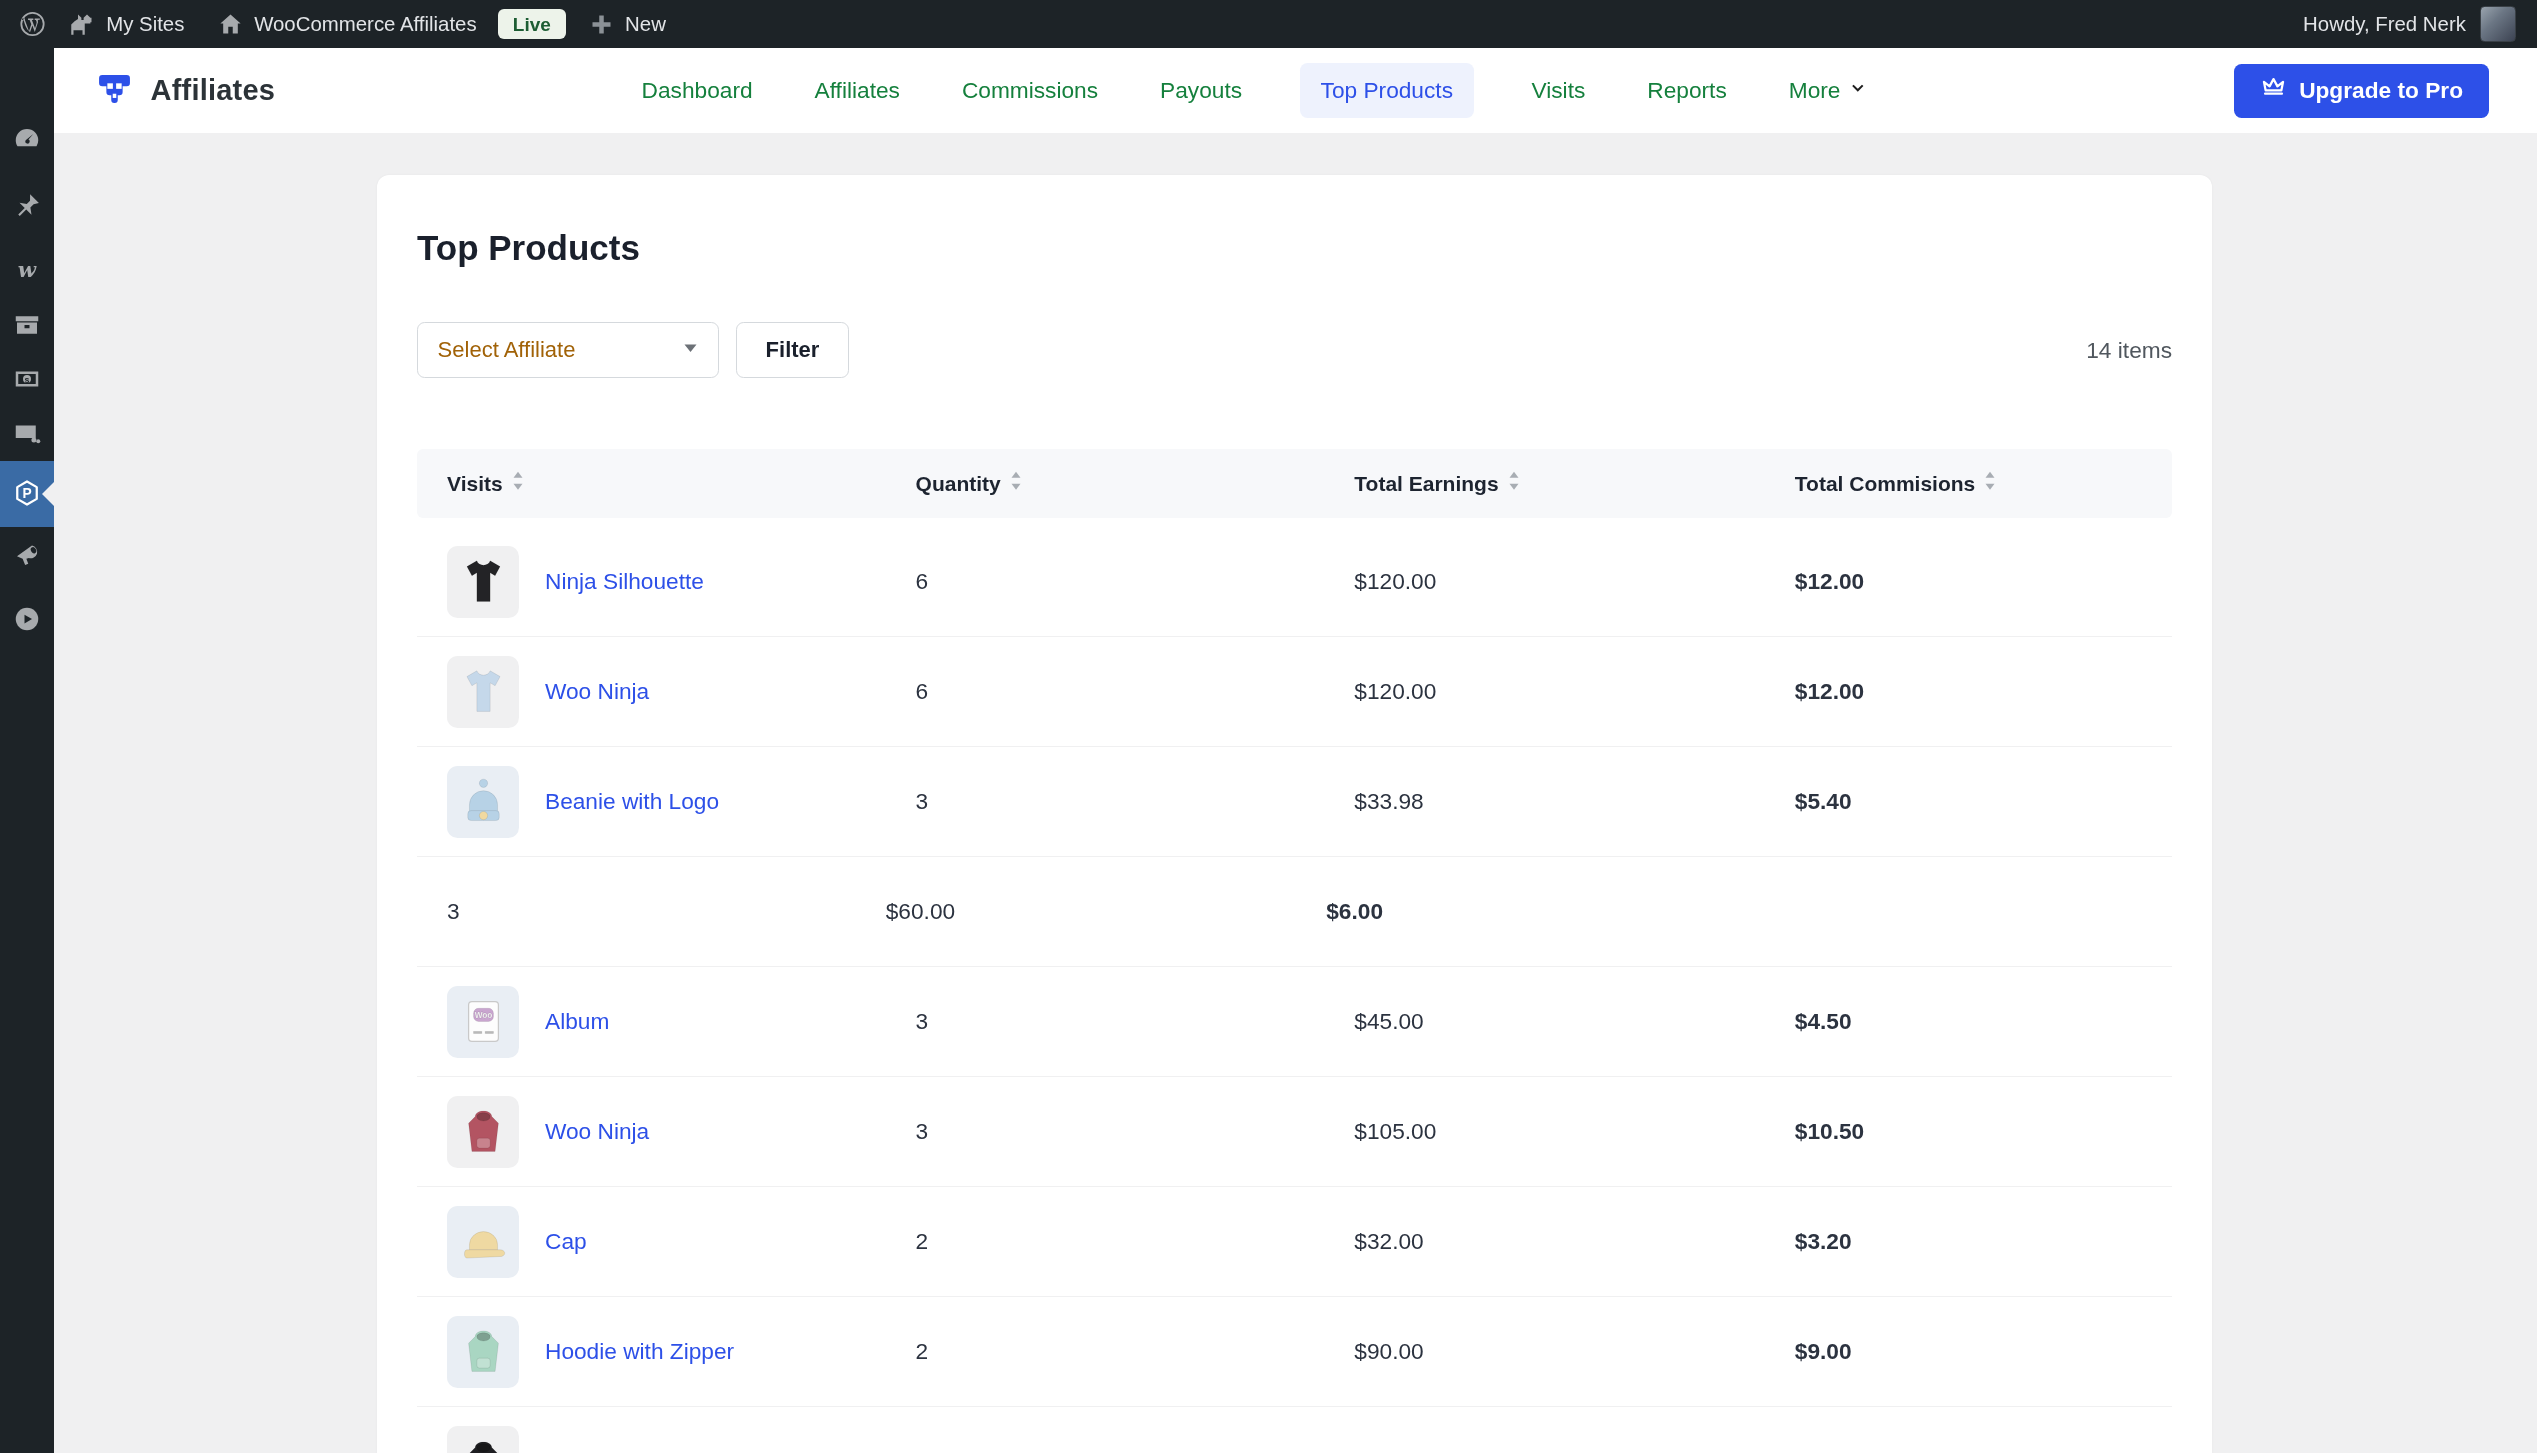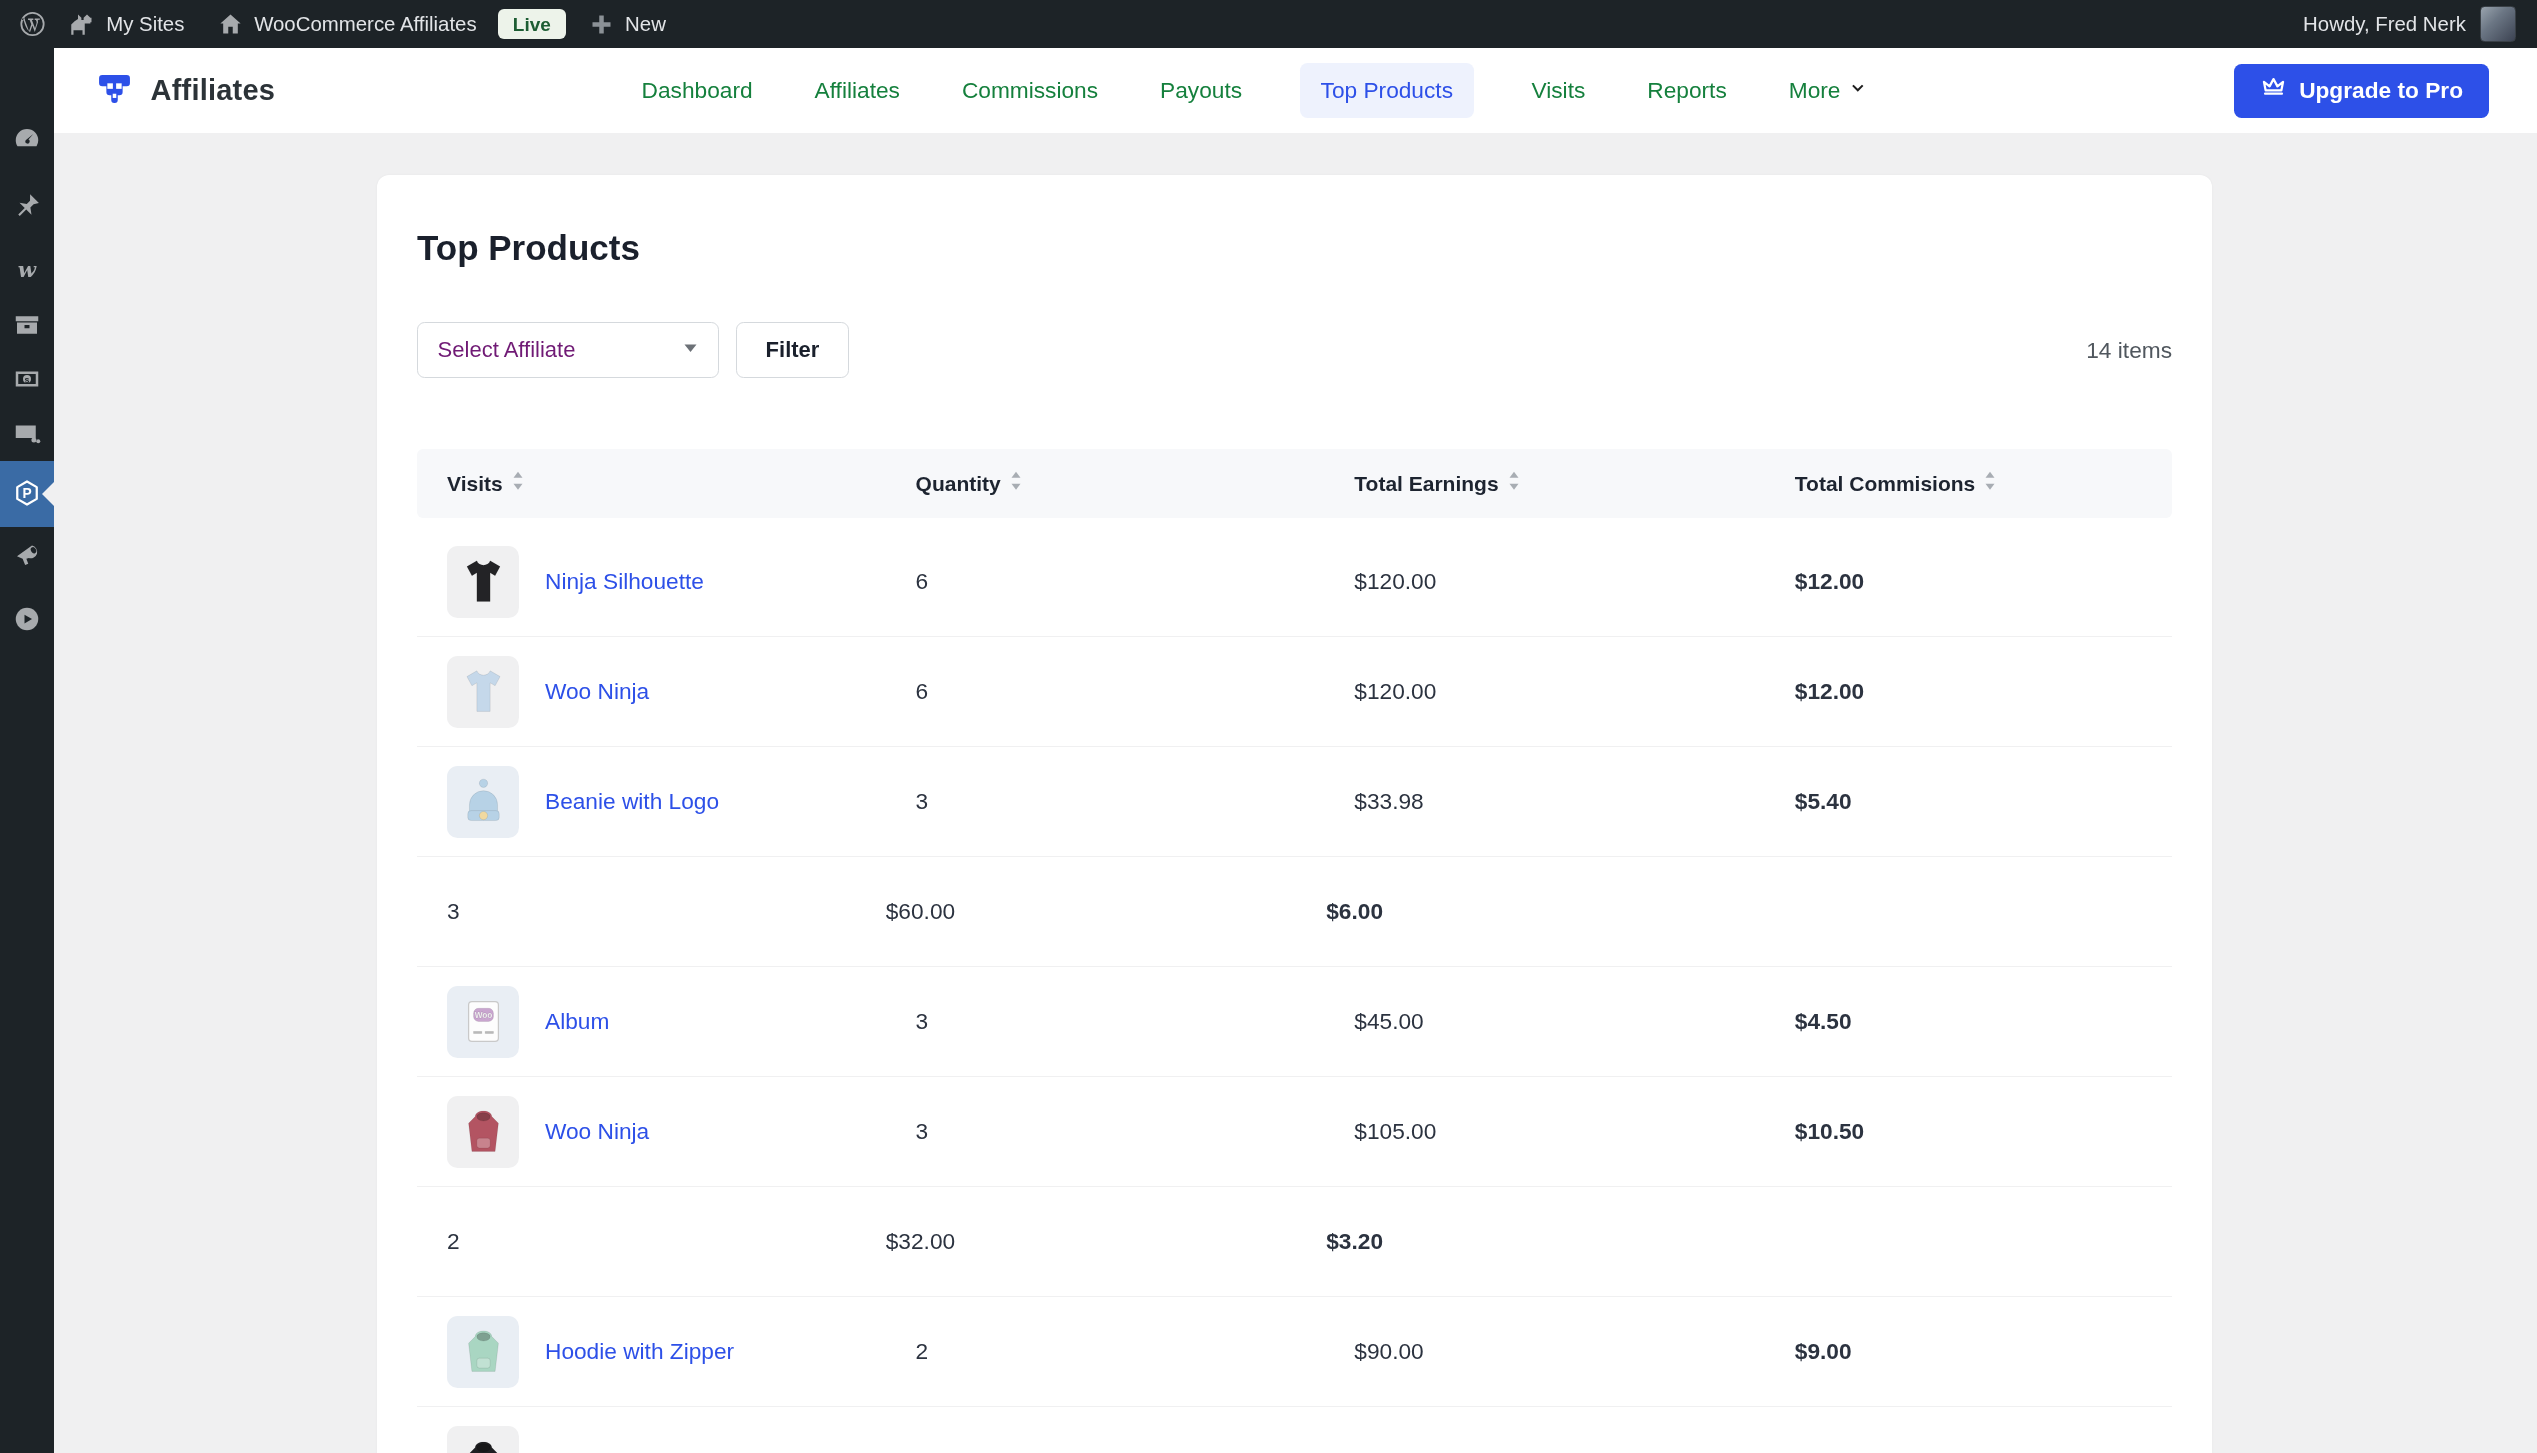--- a/index.html
+++ b/index.html
@@ -51,21 +51,21 @@
 
   
   .content { position:absolute; left:54px; top:133px; width:2483px; height:1321px;
     background:#f0f0f1; overflow:hidden; }
   .card { position:absolute; left:323px; top:42px; width:1835px; height:1480px;
     background:#fff; border-radius:12px; box-shadow:0 0.8px 2.3px rgba(0,0,0,.05); padding:0 40px; }
   .page-title { margin-top:53px; font-size:35px; font-weight:700; color:#1a202c; }
   .filter-row { margin-top:54px; display:flex; align-items:center; position:relative; height:56px; }
   .select-box { width:302px; height:56px; border:1.5px solid #d5d9dd; border-radius:7.6px; background:#fff;
     display:flex; align-items:center; padding:0 19.6px; cursor:pointer; }
-  .select-placeholder { color:#701a75; font-size:22px; flex:1; }
+  .select-placeholder { color:#a16207; font-size:22px; flex:1; }
   .select-caret svg { width:15px; height:10.6px; fill:#6c7177; }
   .filter-btn { margin-left:16.6px; height:56px; padding:0 29px; background:#fff; border:1.5px solid #d5d9dd;
     border-radius:7.6px; font-size:22px; font-weight:700; color:#1a202c; cursor:pointer;
     font-family:"Liberation Sans", sans-serif; }
   .items-count { position:absolute; right:0; top:50%; transform:translateY(-50%);
     font-size:22.7px; color:#50575e; }
 
   
   .ptable { margin-top:71px; width:1755px; }
   .thead { display:flex; height:69px; background:#f7f8fa; border-radius:6px; align-items:center; margin-bottom:9px; }
@@ -381,20 +381,28 @@
                   <use href="#sym-hoodie"></use>
                 </svg>
               </span>
       <a class="product-link">Woo Ninja</a>
     </div>
     <div class="td col-2">3</div>
     <div class="td col-3">$105.00</div>
     <div class="td bold col-4">$10.50</div>
   </div>
           <div class="trow">
+    <div class="td product-cell col-1">
+      <span class="thumb" style="background: rgb(233, 238, 244);">
+                <svg viewBox="0 0 64 64" style="color:#efd9a2">
+                  <use href="#sym-cap"></use>
+                </svg>
+              </span>
+      <a class="product-link">Cap</a>
+    </div>
     <div class="td col-2">2</div>
     <div class="td col-3">$32.00</div>
     <div class="td bold col-4">$3.20</div>
   </div>
           <div class="trow">
     <div class="td product-cell col-1">
       <span class="thumb" style="background: rgb(233, 238, 244);">
                 <svg viewBox="0 0 64 64" style="color:#a9d6c2">
                   <use href="#sym-hoodie"></use>
                 </svg>

